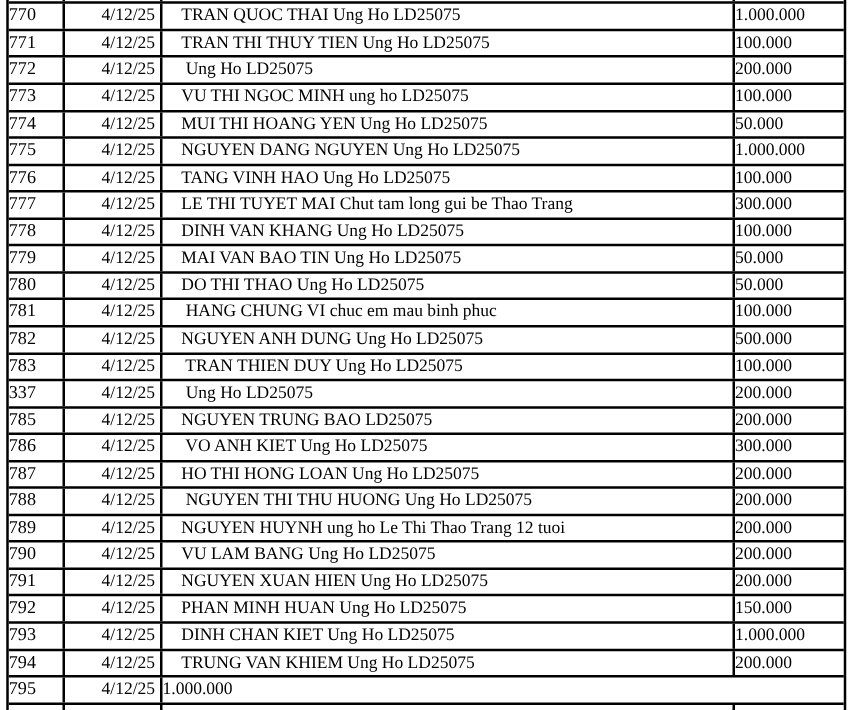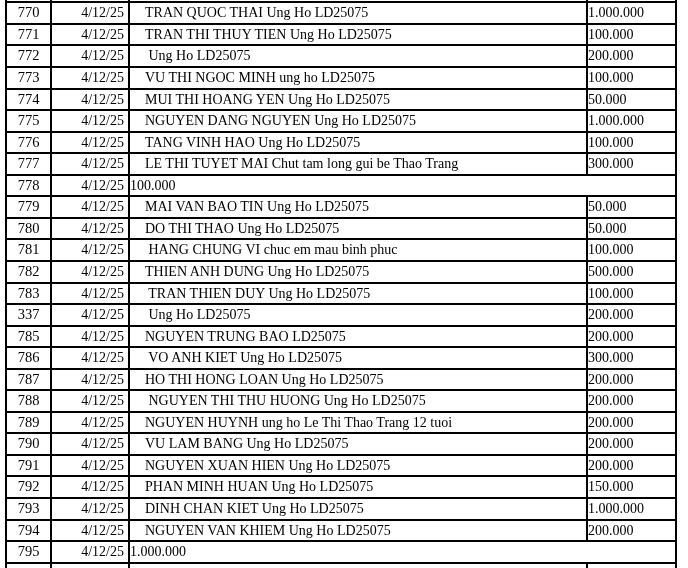--- a/index.html
+++ b/index.html
@@ -33,21 +33,21 @@
   .cell {
     box-sizing: border-box;
     overflow: hidden;
     white-space: pre;
     font-size: 14px;
     line-height: 19.4px;
   }
   .c-no {
     width: 45px;
     border-right: 2px solid #000;
-    text-align: center;
+    text-align: left;
     font-size: 14.5px;
   }
   .c-date {
     width: 78px;
     border-right: 2px solid #000;
     text-align: right;
     padding-right: 4px;
   }
   .c-desc {
     width: 458px;
@@ -124,20 +124,21 @@
   <div class="row">
     <div class="cell c-no">777</div>
     <div class="cell c-date">4/12/25</div>
     <div class="cell c-desc">LE THI TUYET MAI Chut tam long gui be Thao Trang</div>
     <div class="cell c-amt">300.000</div>
   </div>
 
   <div class="row">
     <div class="cell c-no">778</div>
     <div class="cell c-date">4/12/25</div>
+    <div class="cell c-desc">DINH VAN KHANG Ung Ho LD25075</div>
     <div class="cell c-amt">100.000</div>
   </div>
 
   <div class="row">
     <div class="cell c-no">779</div>
     <div class="cell c-date">4/12/25</div>
     <div class="cell c-desc">MAI VAN BAO TIN Ung Ho LD25075</div>
     <div class="cell c-amt">50.000</div>
   </div>
 
@@ -151,21 +152,21 @@
   <div class="row">
     <div class="cell c-no">781</div>
     <div class="cell c-date">4/12/25</div>
     <div class="cell c-desc"> HANG CHUNG VI chuc em mau binh phuc</div>
     <div class="cell c-amt">100.000</div>
   </div>
 
   <div class="row">
     <div class="cell c-no">782</div>
     <div class="cell c-date">4/12/25</div>
-    <div class="cell c-desc">THIEN ANH DUNG Ung Ho LD25075</div>
+    <div class="cell c-desc">NGUYEN ANH DUNG Ung Ho LD25075</div>
     <div class="cell c-amt">500.000</div>
   </div>
 
   <div class="row">
     <div class="cell c-no">783</div>
     <div class="cell c-date">4/12/25</div>
     <div class="cell c-desc"> TRAN THIEN DUY Ung Ho LD25075</div>
     <div class="cell c-amt">100.000</div>
   </div>
 
@@ -235,21 +236,21 @@
   <div class="row">
     <div class="cell c-no">793</div>
     <div class="cell c-date">4/12/25</div>
     <div class="cell c-desc">DINH CHAN KIET Ung Ho LD25075</div>
     <div class="cell c-amt">1.000.000</div>
   </div>
 
   <div class="row">
     <div class="cell c-no">794</div>
     <div class="cell c-date">4/12/25</div>
-    <div class="cell c-desc">NGUYEN VAN KHIEM Ung Ho LD25075</div>
+    <div class="cell c-desc">TRUNG VAN KHIEM Ung Ho LD25075</div>
     <div class="cell c-amt">200.000</div>
   </div>
 
   <div class="row">
     <div class="cell c-no">795</div>
     <div class="cell c-date">4/12/25</div>
     <div class="cell c-amt">1.000.000</div>
   </div>
 </div>
 

